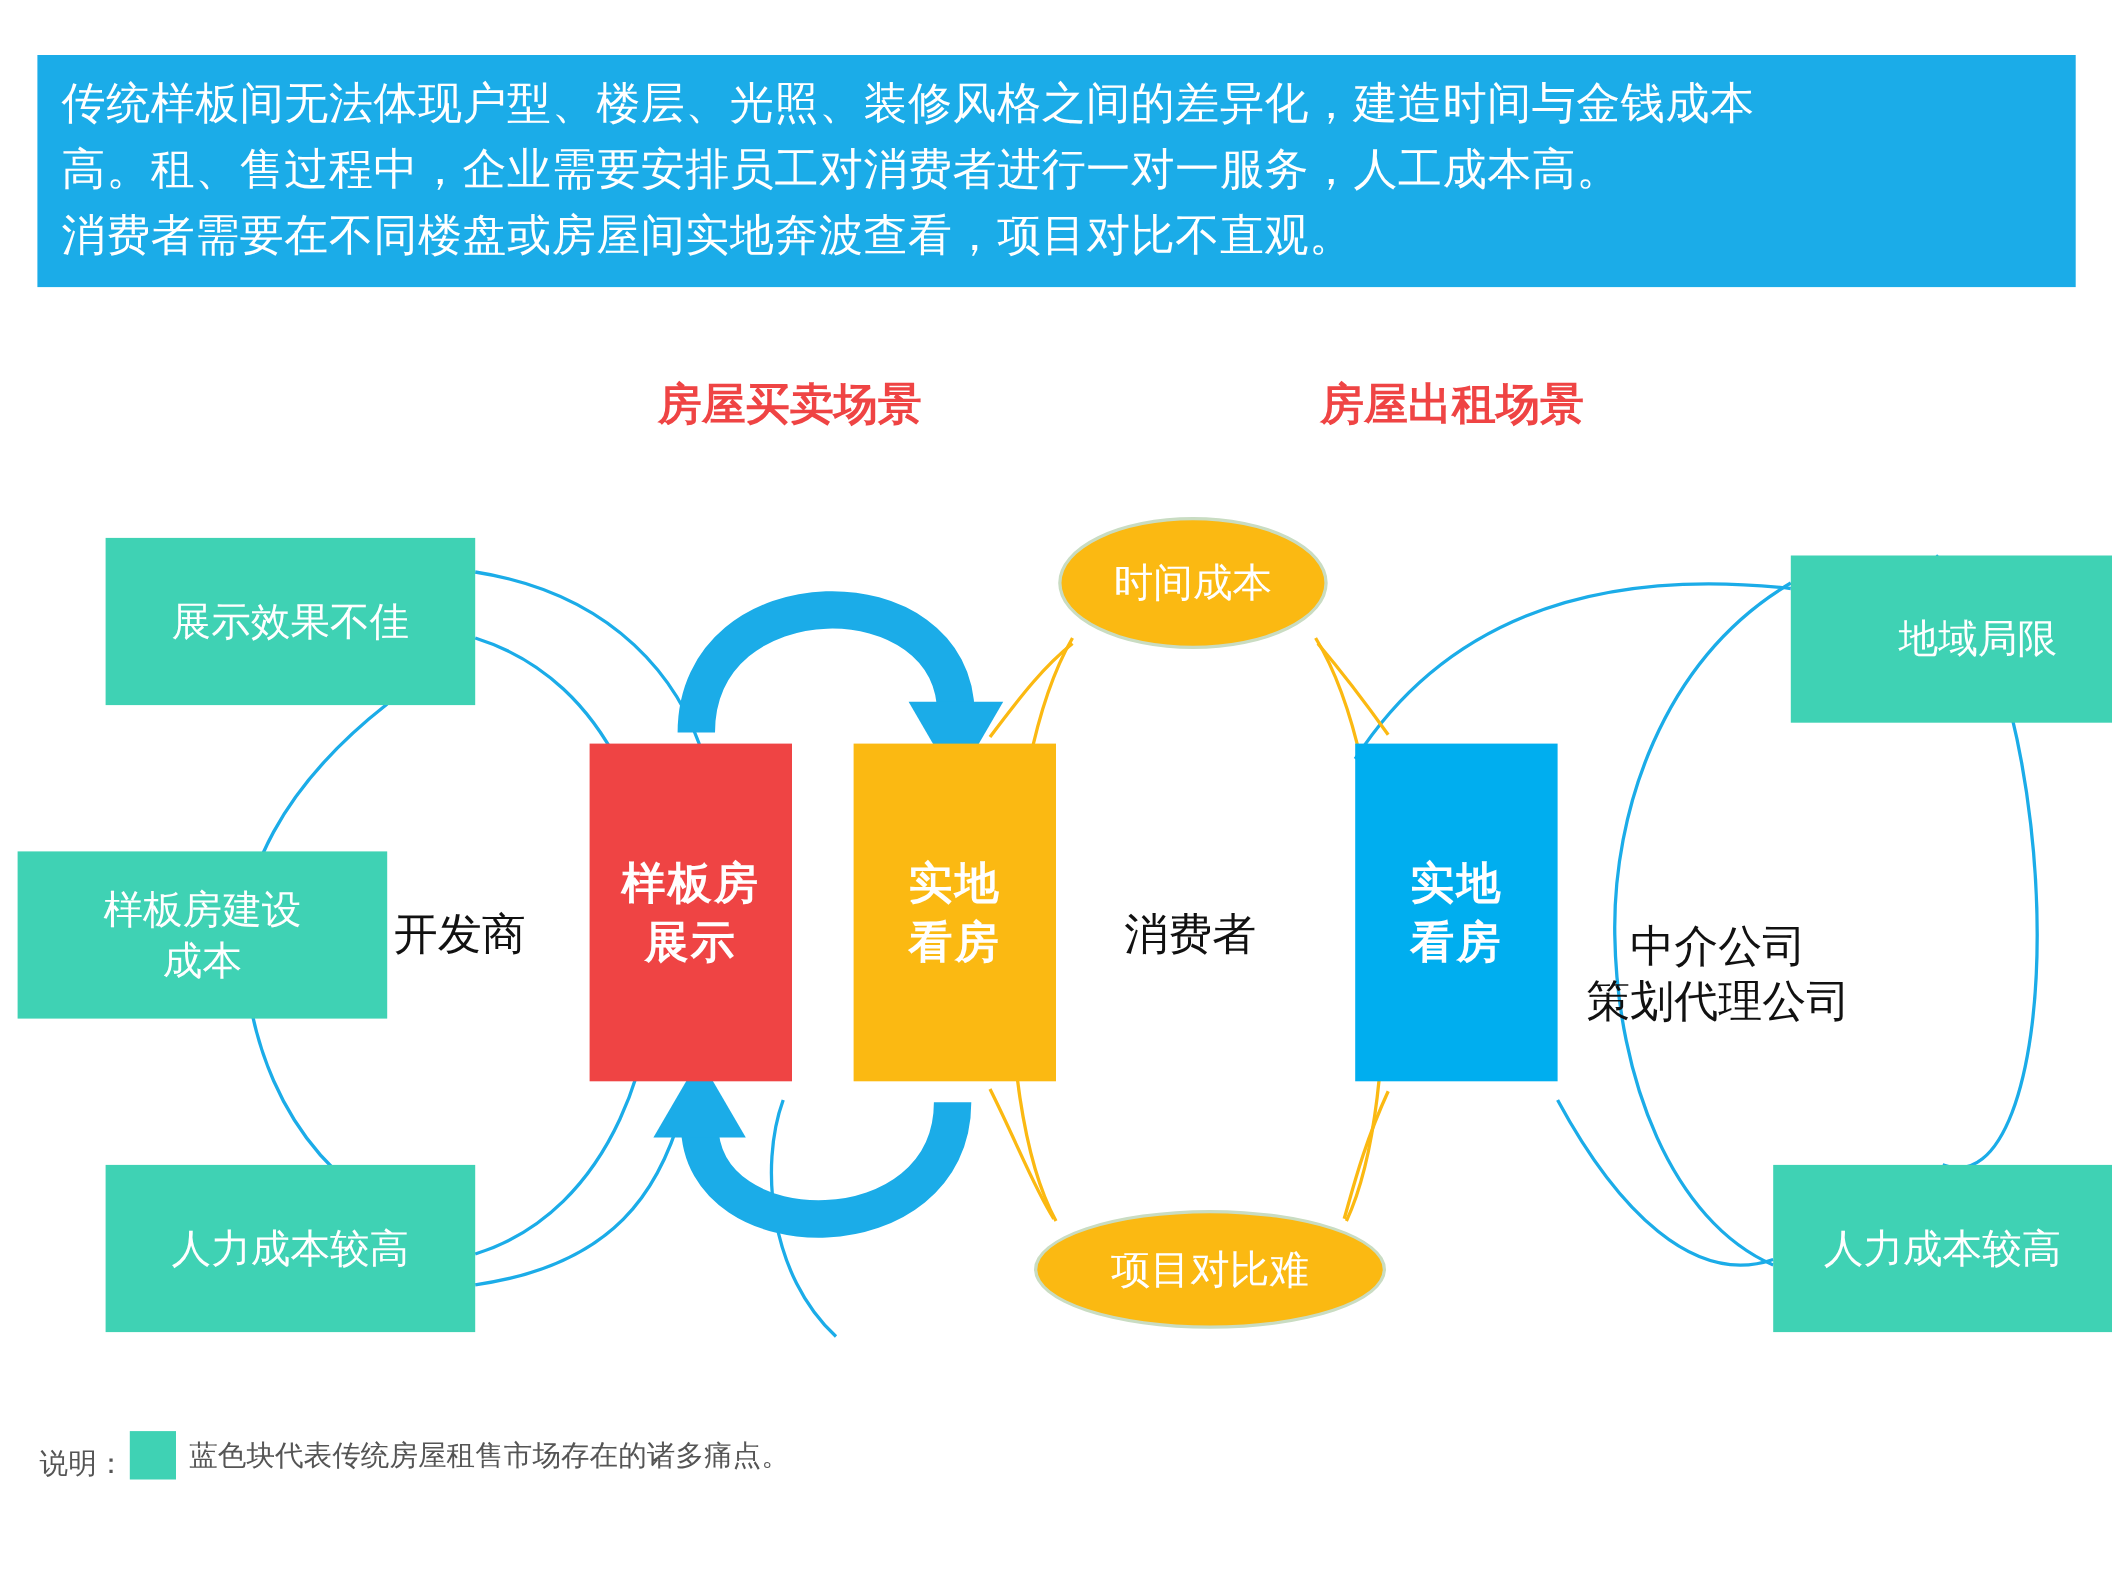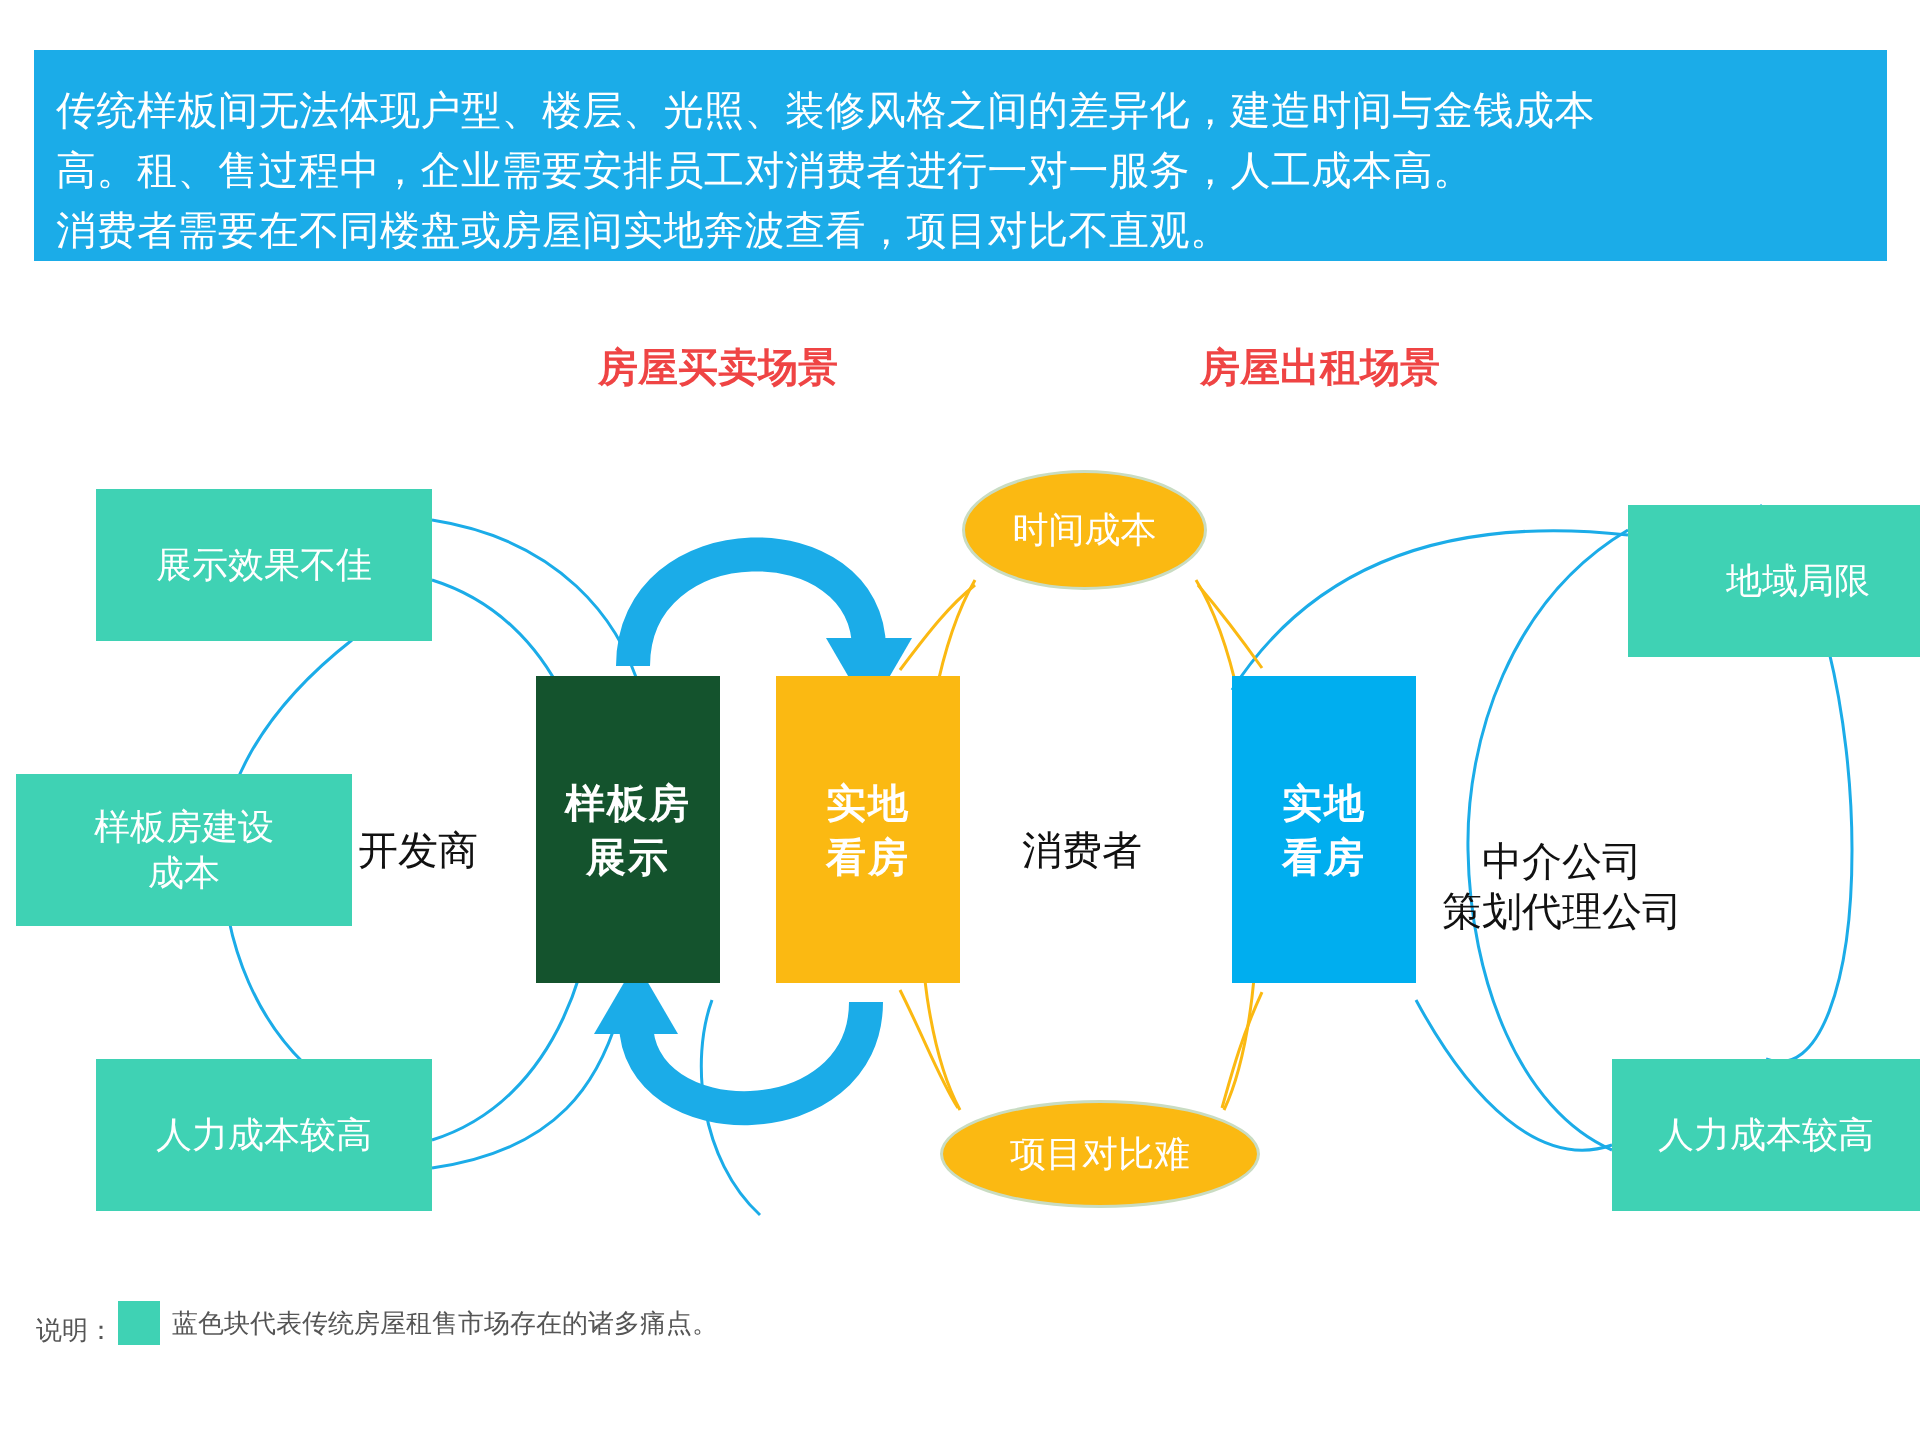--- a/index.html
+++ b/index.html
@@ -13,21 +13,21 @@
   }
   .stage{position:absolute;left:0;top:0;width:1920px;height:1440px;}
 
   
   .banner{
     position:absolute;
     left:34px;top:50px;
     width:1853px;height:211px;
     background:#1BACE8;
     box-sizing:border-box;
-    padding:30px 22px 0 22px;
+    padding:14px 22px 0 22px;
   }
   .banner p{
     margin:0;
     color:#ffffff;
     font-size:40px;
     line-height:60px;
     letter-spacing:0.5px;
     white-space:nowrap;
   }
 
@@ -71,21 +71,21 @@
     color:#ffffff;
     display:flex;
     align-items:center;
     justify-content:center;
     text-align:center;
     font-size:40px;
     font-weight:bold;
     line-height:54px;
     letter-spacing:2px;
   }
-  #proc-showroom{left:536px;top:676px;width:184px;height:307px;background:#14532d;}
+  #proc-showroom{left:536px;top:676px;width:184px;height:307px;background:#ef4444;}
   #proc-visit-sale{left:776px;top:676px;width:184px;height:307px;background:#FBB912;}
   #proc-visit-rent{left:1232px;top:676px;width:184px;height:307px;background:#00AEEF;}
 
   
   .ellipse{
     position:absolute;
     background:#FBB912;
     border:3px solid #C9DCC2;
     border-radius:50%;
     color:#ffffff;

